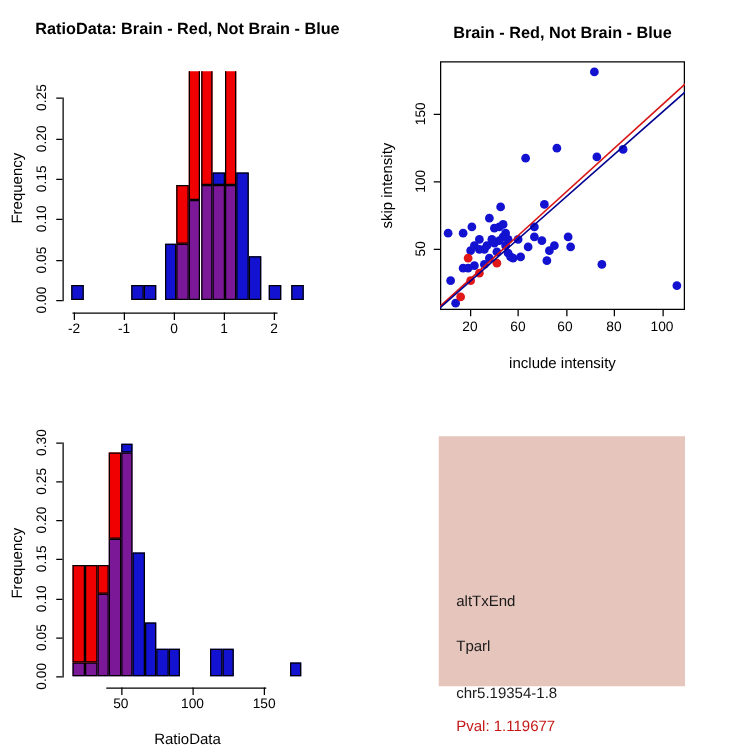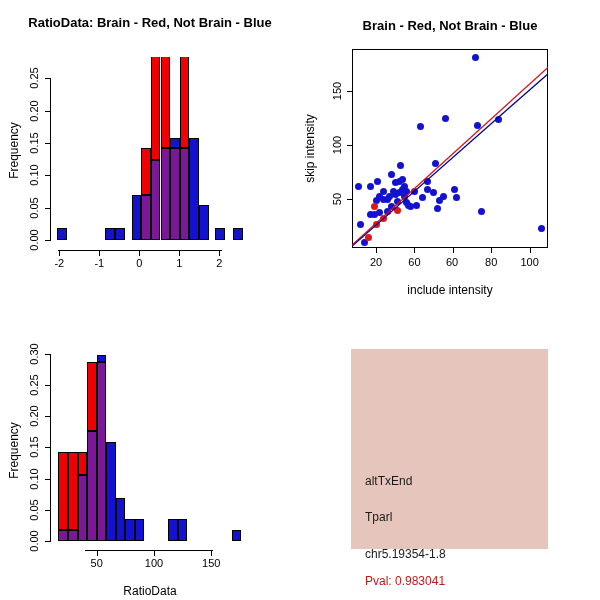--- a/index.html
+++ b/index.html
@@ -207,17 +207,17 @@
         <div class="bar" style="left: 231.699px; top: 229.504px; width: 9.6264px; height: 11.196px; background: rgb(18, 18, 208);"></div>
       </div>
     <div class="xlabel" style="top:284px;">RatioData</div>
   </div>
 
   <div class="panel" id="panel4">
     <div class="infobox" id="infobox" style="background: rgb(230, 197, 188);">
       <div class="infoline" style="top: 125px; color: rgb(26, 26, 26);">altTxEnd</div>
       <div class="infoline" style="top: 161px; color: rgb(26, 26, 26);">Tparl</div>
       <div class="infoline" style="top: 198px; color: rgb(26, 26, 26);">chr5.19354-1.8</div>
-      <div class="infoline" style="top: 225px; color: rgb(196, 24, 24);">Pval: 0.983041</div>
+      <div class="infoline" style="top: 225px; color: rgb(196, 24, 24);">Pval: 1.119677</div>
     </div>
   </div>
 
 </div>
 
 </body></html>

